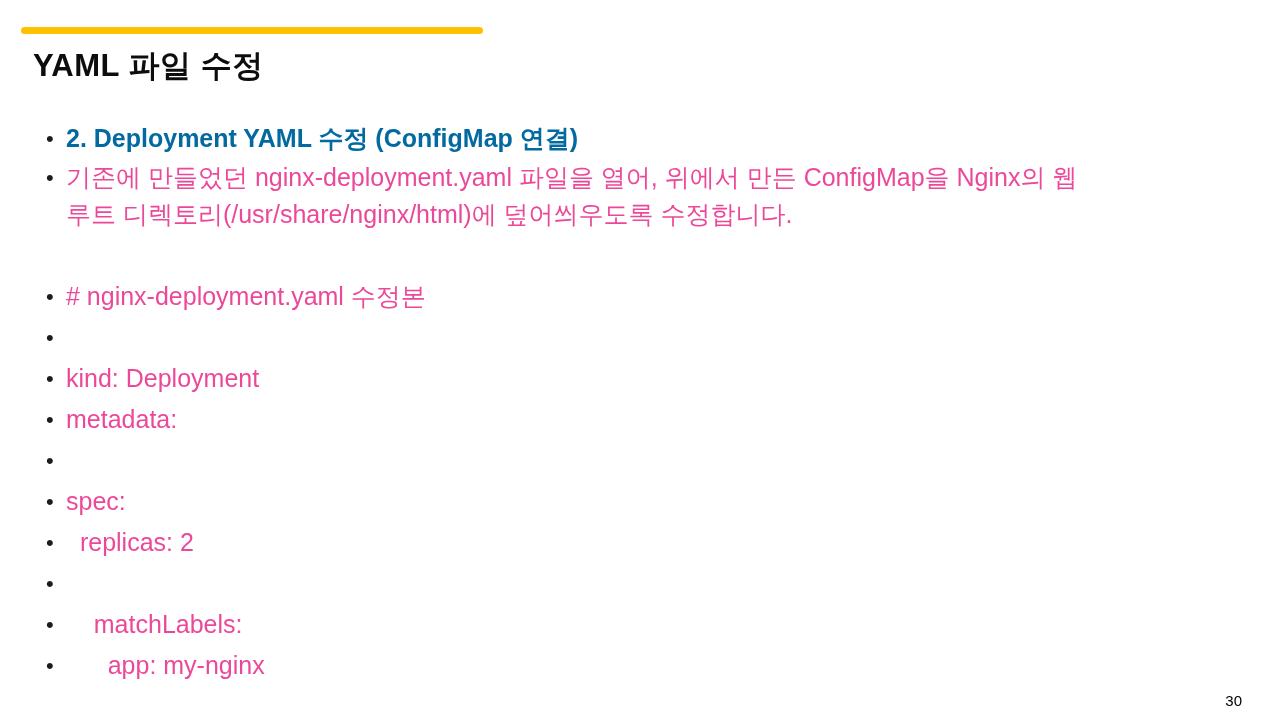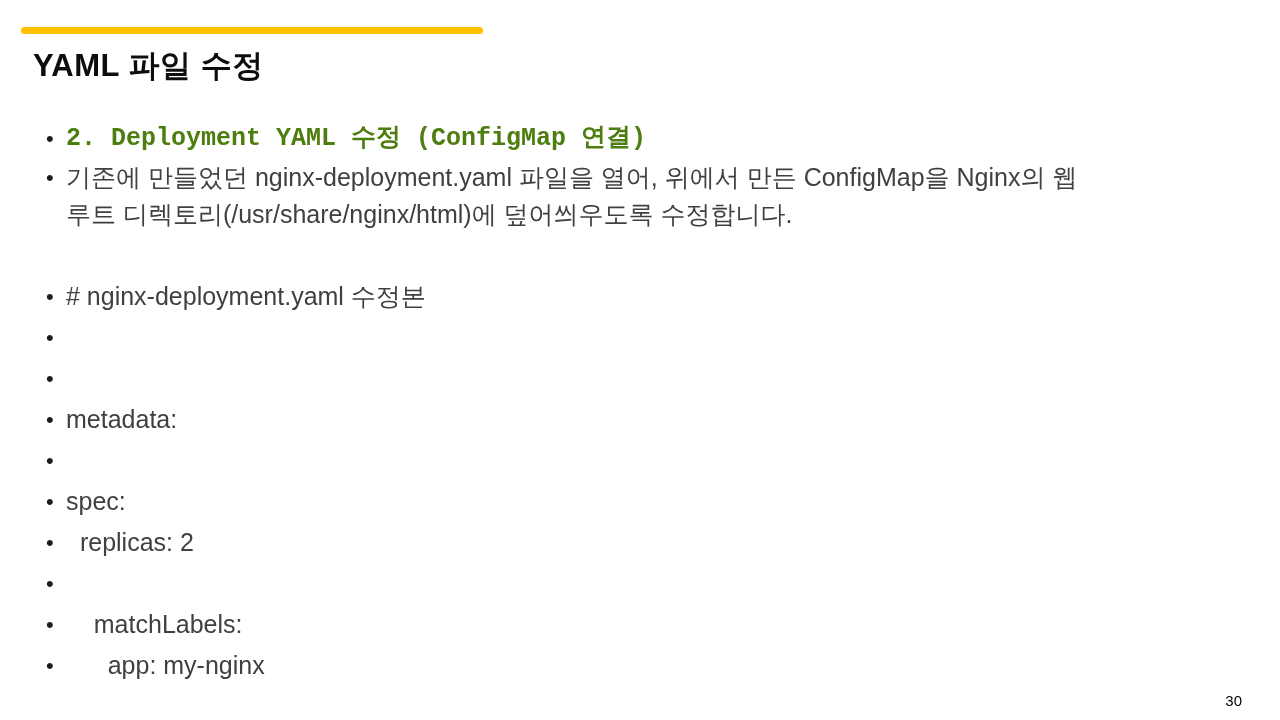--- a/index.html
+++ b/index.html
@@ -47,26 +47,25 @@
   }
   .marker {
     flex: 0 0 20px;
     width: 20px;
     font-size: 22px;
     color: #1c1c1c;
   }
   .text {
     white-space: pre-wrap;
     font-size: 25px;
-    color: #404040;
+    color: #ec4899;
   }
   .row.bold .text {
     font-weight: 700;
-    color: #4d7c0f;
-    font-family: Liberation Mono, monospace;
+    color: #0369a1;
   }
   .row.bold { line-height: 41px; }
   .row.bold .marker { line-height: 41px; }
   .row.para { line-height: 37px; }
   .row.para .marker { line-height: 37px; }
   .row.code { line-height: 41px; }
   .row.code .marker { line-height: 41px; }
   .spacer { height: 43px; }
   .page-number {
     position: absolute;
@@ -104,20 +103,21 @@
       <span class="marker">•</span>
       <span class="text"># nginx-deployment.yaml 수정본</span>
     </div>
 
     <div class="row code">
       <span class="marker">•</span>
     </div>
 
     <div class="row code">
       <span class="marker">•</span>
+      <span class="text">kind: Deployment</span>
     </div>
 
     <div class="row code">
       <span class="marker">•</span>
       <span class="text">metadata:</span>
     </div>
 
     <div class="row code">
       <span class="marker">•</span>
     </div>

